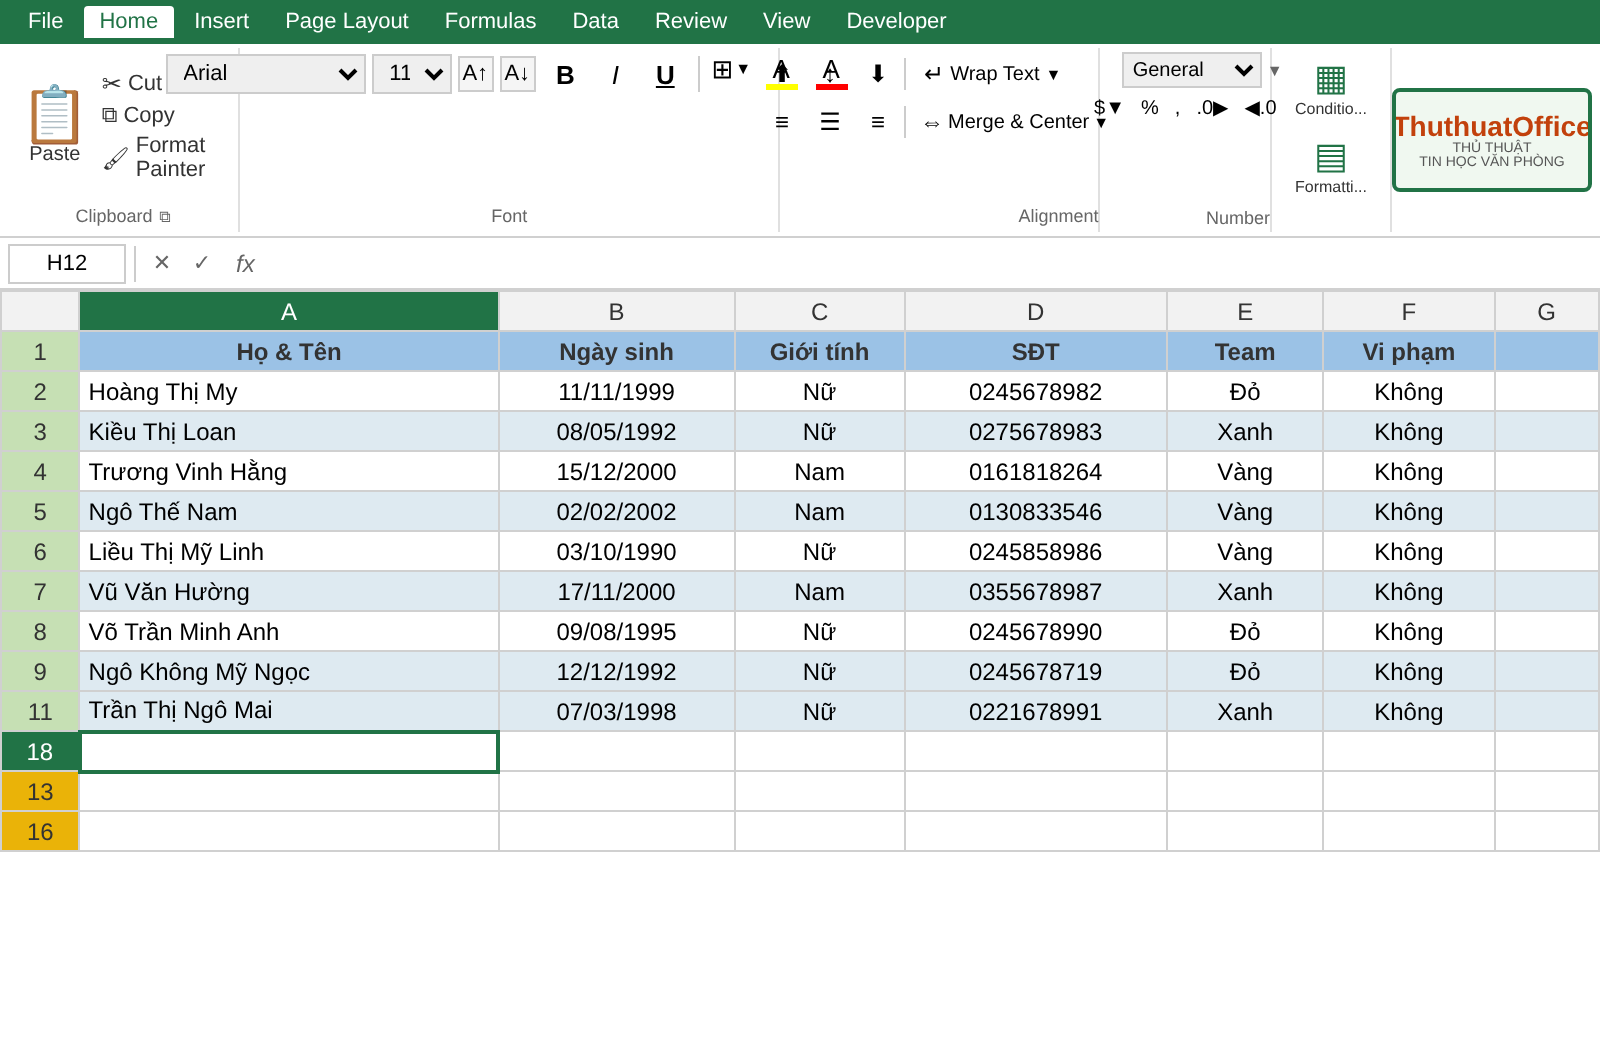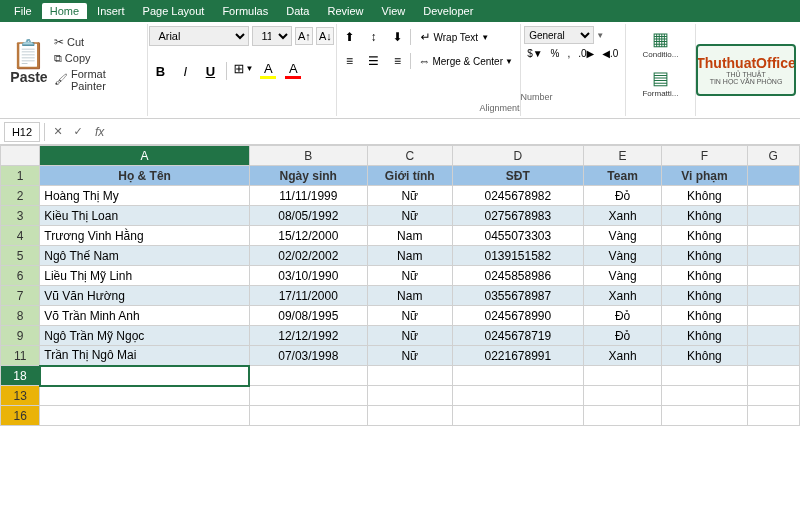--- a/index.html
+++ b/index.html
@@ -13,51 +13,51 @@
 
     .toolbar-area { background: #fff; border-bottom: 1px solid #d0d0d0; }
 
     .toolbar-row { display: flex; align-items: stretch; padding: 2px 4px; gap: 0; min-height: 56px; }
 
     .toolbar-group { display: flex; flex-direction: column; align-items: center; padding: 2px 6px; border-right: 1px solid #e0e0e0; position: relative; }
     .paste-btn { display: flex; flex-direction: column; align-items: center; justify-content: center; width: 40px; cursor: pointer; }
     .clipboard-sub { display: flex; flex-direction: column; gap: 1px; }
     .clipboard-btn { display: flex; align-items: center; gap: 3px; font-size: 11px; cursor: pointer; padding: 1px 2px; color: #333; }
 
-    .font-group { display: flex; flex-direction: column; gap: 14px; min-width: 180px; }
+    .font-group { display: flex; flex-direction: row; gap: 4px; min-width: 180px; }
     .font-row1 { display: flex; align-items: center; gap: 3px; }
     .font-row2 { display: flex; align-items: center; gap: 3px; }
     .font-select { border: 1px solid #ccc; padding: 1px 4px; font-size: 11px; width: 100px; height: 20px; }
     .font-size-select { border: 1px solid #ccc; padding: 1px 4px; font-size: 11px; width: 40px; height: 20px; }
     .font-size-btn { border: 1px solid #ccc; background: #f5f5f5; width: 18px; height: 18px; cursor: pointer; font-size: 10px; display: flex; align-items: center; justify-content: center; }
     .font-btn { border: 1px solid transparent; background: transparent; width: 22px; height: 22px; cursor: pointer; font-size: 13px; font-weight: bold; display: flex; align-items: center; justify-content: center; }
     .font-btn.bold { font-weight: bold; }
     .font-btn.italic { font-style: italic; font-weight: normal; }
     .font-btn.underline { text-decoration: underline; }
     .color-indicator { width: 22px; height: 22px; display: flex; flex-direction: column; align-items: center; cursor: pointer; border: 1px solid transparent; }
 
     .align-group { display: flex; flex-direction: column; gap: 2px; min-width: 130px; }
     .align-row { display: flex; align-items: center; gap: 2px; }
     .align-btn { border: 1px solid transparent; background: transparent; width: 22px; height: 22px; cursor: pointer; display: flex; align-items: center; justify-content: center; font-size: 12px; }
     .wrap-btn { font-size: 10px; padding: 1px 6px; border: 1px solid transparent; background: transparent; cursor: pointer; white-space: nowrap; display: flex; align-items: center; gap: 3px; }
     .merge-btn { font-size: 10px; padding: 1px 4px; border: 1px solid transparent; background: transparent; cursor: pointer; white-space: nowrap; display: flex; align-items: center; gap: 2px; }
 
-    .number-group { display: flex; flex-direction: column; gap: 2px; min-width: 80px; align-items: flex-start; }
+    .number-group { display: flex; flex-direction: column; gap: 2px; min-width: 80px; align-items: flex-end; }
     .number-row { display: flex; align-items: center; gap: 2px; }
     .number-btn { font-size: 10px; padding: 1px 2px; border: 1px solid transparent; background: transparent; cursor: pointer; }
 
     .cond-group { display: flex; flex-direction: column; gap: 2px; min-width: 60px; align-items: center; }
     .cond-btn { font-size: 9px; text-align: center; cursor: pointer; color: #333; border: 1px solid transparent; padding: 1px; }
 
     .brand-logo { margin-left: auto; display: flex; align-items: center; justify-content: center; }
     .brand-img { width: 100px; height: 52px; background: #f0f8f0; border: 2px solid #217346; border-radius: 4px; display: flex; flex-direction: column; align-items: center; justify-content: center; overflow: hidden; }
 
     
     .formula-bar { display: flex; align-items: center; height: 26px; border-bottom: 1px solid #d0d0d0; padding: 0 4px; gap: 4px; background: #fff; }
-    .cell-ref { width: 36px; border: 1px solid #ccc; padding: 8px 4px; font-size: 11px; text-align: center; height: 20px; }
+    .cell-ref { width: 59px; border: 1px solid #ccc; padding: 8px 4px; font-size: 11px; text-align: center; height: 20px; }
     .fb-divider { width: 1px; height: 18px; background: #ccc; }
     .fb-btns { display: flex; gap: 2px; }
     .fb-btn { width: 18px; height: 18px; border: none; background: transparent; cursor: pointer; font-size: 11px; color: #666; display: flex; align-items: center; justify-content: center; }
     .fx-label { font-size: 12px; color: #666; font-style: italic; padding: 0 4px; }
     .formula-input { flex: 1; border: none; outline: none; font-size: 11px; }
 
     table.sheet { border-collapse: collapse; width: 100%; }
     table.sheet th, table.sheet td { border: 1px solid #d0d0d0; font-size: 12px; }
 
     .corner-cell { width: 30px; min-width: 30px; height: 20px; background: #f2f2f2; border: 1px solid #d0d0d0; }
@@ -94,35 +94,39 @@
     <div class="ribbon-tab">Developer</div>
   </div>
 </div>
 
 <div class="toolbar-area">
   <div class="toolbar-row">
 
     <div class="toolbar-group" style="flex-direction:row;align-items:center;gap:4px;min-width:110px;padding-bottom:16px;">
       <div class="paste-btn">
         <div style="font-size:28px;color:#217346;line-height:1;">📋</div>
-        <div style="font-size:14px;color:#333;font-weight:bold;">Paste</div>
+        <div style="font-size:10px;color:#333;">Paste</div>
       </div>
       <div class="clipboard-sub">
         <div class="clipboard-btn">
           <span style="font-size:12px;">✂</span>
           <span>Cut</span>
         </div>
         <div class="clipboard-btn">
           <span style="font-size:11px;">⧉</span>
           <span>Copy</span>
         </div>
         <div class="clipboard-btn">
           <span style="font-size:11px;">🖌</span>
           <span>Format Painter</span>
         </div>
+      </div>
+      <div style="position:absolute;bottom:2px;left:0;right:0;text-align:center;">
+        <span style="font-size:9px;color:#666;">Clipboard</span>
+        <span style="font-size:8px;color:#666;">⧉</span>
       </div>
     </div>
 
     <div class="toolbar-group" style="min-width:180px;padding-bottom:16px;">
       <div class="font-group">
         <div class="font-row1">
           <select class="font-select">
             <option>Arial</option>
             <option>Calibri</option>
             <option>Times New Roman</option>
@@ -144,20 +148,23 @@
           <div class="color-indicator" style="font-size:13px;">
             <span>A</span>
             <div style="width:16px;height:3px;background:#ff0;"></div>
           </div>
           <div class="color-indicator" style="font-size:13px;">
             <span>A</span>
             <div style="width:16px;height:3px;background:#f00;"></div>
           </div>
         </div>
       </div>
+      <div style="position:absolute;bottom:2px;left:0;right:0;text-align:center;">
+        <span style="font-size:9px;color:#666;">Font</span>
+      </div>
     </div>
 
     <div class="toolbar-group" style="min-width:160px;padding-bottom:16px;">
       <div class="align-group">
         <div class="align-row">
           <button class="align-btn">⬆</button>
           <button class="align-btn">↕</button>
           <button class="align-btn">⬇</button>
           <div style="width:1px;height:16px;background:#ccc;"></div>
           <div class="wrap-btn">
@@ -192,21 +199,21 @@
           <span style="font-size:8px;color:#666;">▼</span>
         </div>
         <div class="number-row">
           <button class="number-btn">$▼</button>
           <button class="number-btn">%</button>
           <button class="number-btn">,</button>
           <button class="number-btn">.0▶</button>
           <button class="number-btn">◀.0</button>
         </div>
       </div>
-      <div style="position:absolute;bottom:13px;left:0;right:0;text-align:left;">
+      <div style="position:absolute;bottom:1px;left:0;right:0;text-align:right;">
         <span style="font-size:9px;color:#666;">Number</span>
       </div>
     </div>
 
     <div class="toolbar-group" style="min-width:60px;padding-bottom:16px;">
       <div class="cond-group">
         <div class="cond-btn" style="font-size:9px;">
           <div style="font-size:18px;color:#217346;">▦</div>
           <div style="font-size:8px;">Conditio...</div>
         </div>
@@ -286,32 +293,32 @@
         <td class="data-cell row-even">Xanh</td>
         <td class="data-cell row-even">Không</td>
         <td class="data-cell row-even"></td>
       </tr>
 
       <tr>
         <td class="row-header selected">4</td>
         <td class="data-cell row-odd left-align">Trương Vinh Hằng</td>
         <td class="data-cell row-odd">15/12/2000</td>
         <td class="data-cell row-odd">Nam</td>
-        <td class="data-cell row-odd">0455073303</td>
+        <td class="data-cell row-odd">0161818264</td>
         <td class="data-cell row-odd">Vàng</td>
         <td class="data-cell row-odd">Không</td>
         <td class="data-cell row-odd"></td>
       </tr>
 
       <tr>
         <td class="row-header selected">5</td>
         <td class="data-cell row-even left-align">Ngô Thế Nam</td>
         <td class="data-cell row-even">02/02/2002</td>
         <td class="data-cell row-even">Nam</td>
-        <td class="data-cell row-even">0139151582</td>
+        <td class="data-cell row-even">0130833546</td>
         <td class="data-cell row-even">Vàng</td>
         <td class="data-cell row-even">Không</td>
         <td class="data-cell row-even"></td>
       </tr>
 
       <tr>
         <td class="row-header selected">6</td>
         <td class="data-cell row-odd left-align">Liều Thị Mỹ Linh</td>
         <td class="data-cell row-odd">03/10/1990</td>
         <td class="data-cell row-odd">Nữ</td>
@@ -338,21 +345,21 @@
         <td class="data-cell row-odd">09/08/1995</td>
         <td class="data-cell row-odd">Nữ</td>
         <td class="data-cell row-odd">0245678990</td>
         <td class="data-cell row-odd">Đỏ</td>
         <td class="data-cell row-odd">Không</td>
         <td class="data-cell row-odd"></td>
       </tr>
 
       <tr>
         <td class="row-header selected">9</td>
-        <td class="data-cell row-even left-align">Ngô Trần Mỹ Ngọc</td>
+        <td class="data-cell row-even left-align">Ngô Không Mỹ Ngọc</td>
         <td class="data-cell row-even">12/12/1992</td>
         <td class="data-cell row-even">Nữ</td>
         <td class="data-cell row-even">0245678719</td>
         <td class="data-cell row-even">Đỏ</td>
         <td class="data-cell row-even">Không</td>
         <td class="data-cell row-even"></td>
       </tr>
 
 
       <tr>

